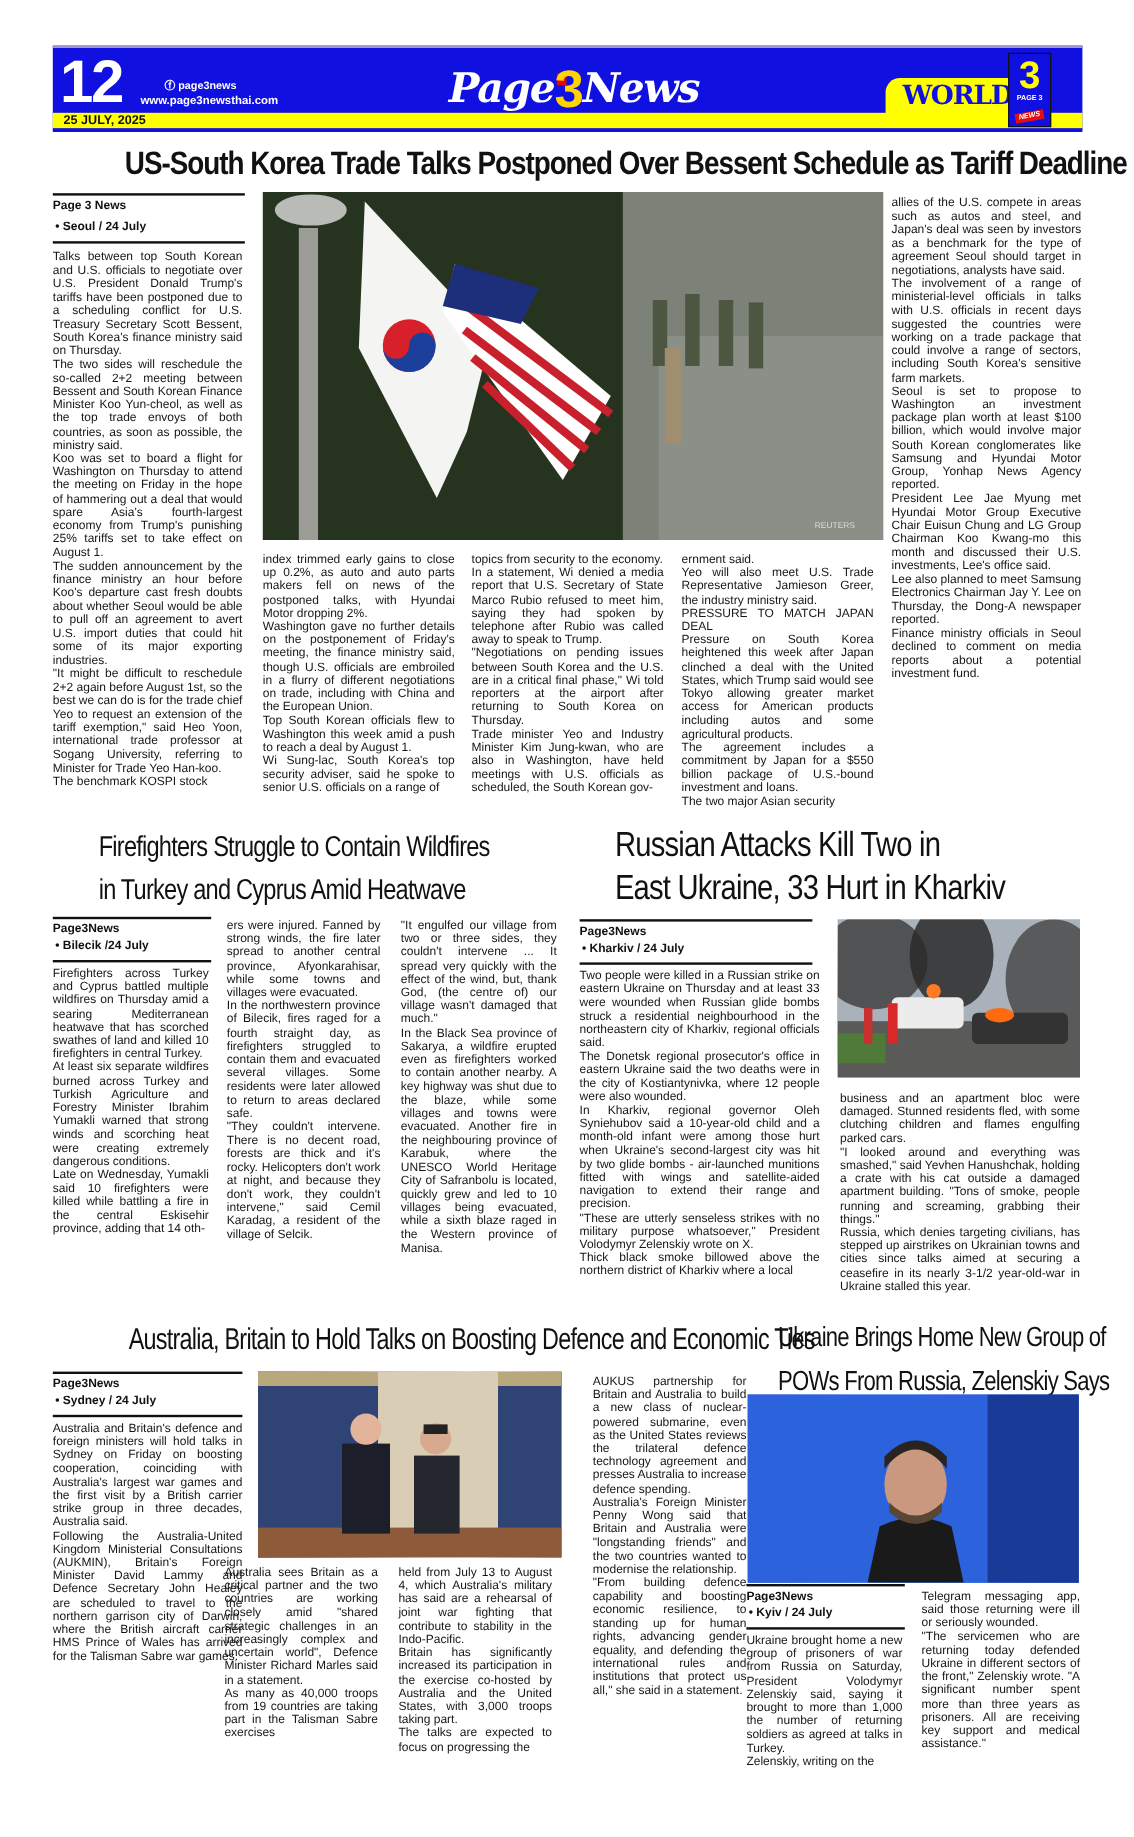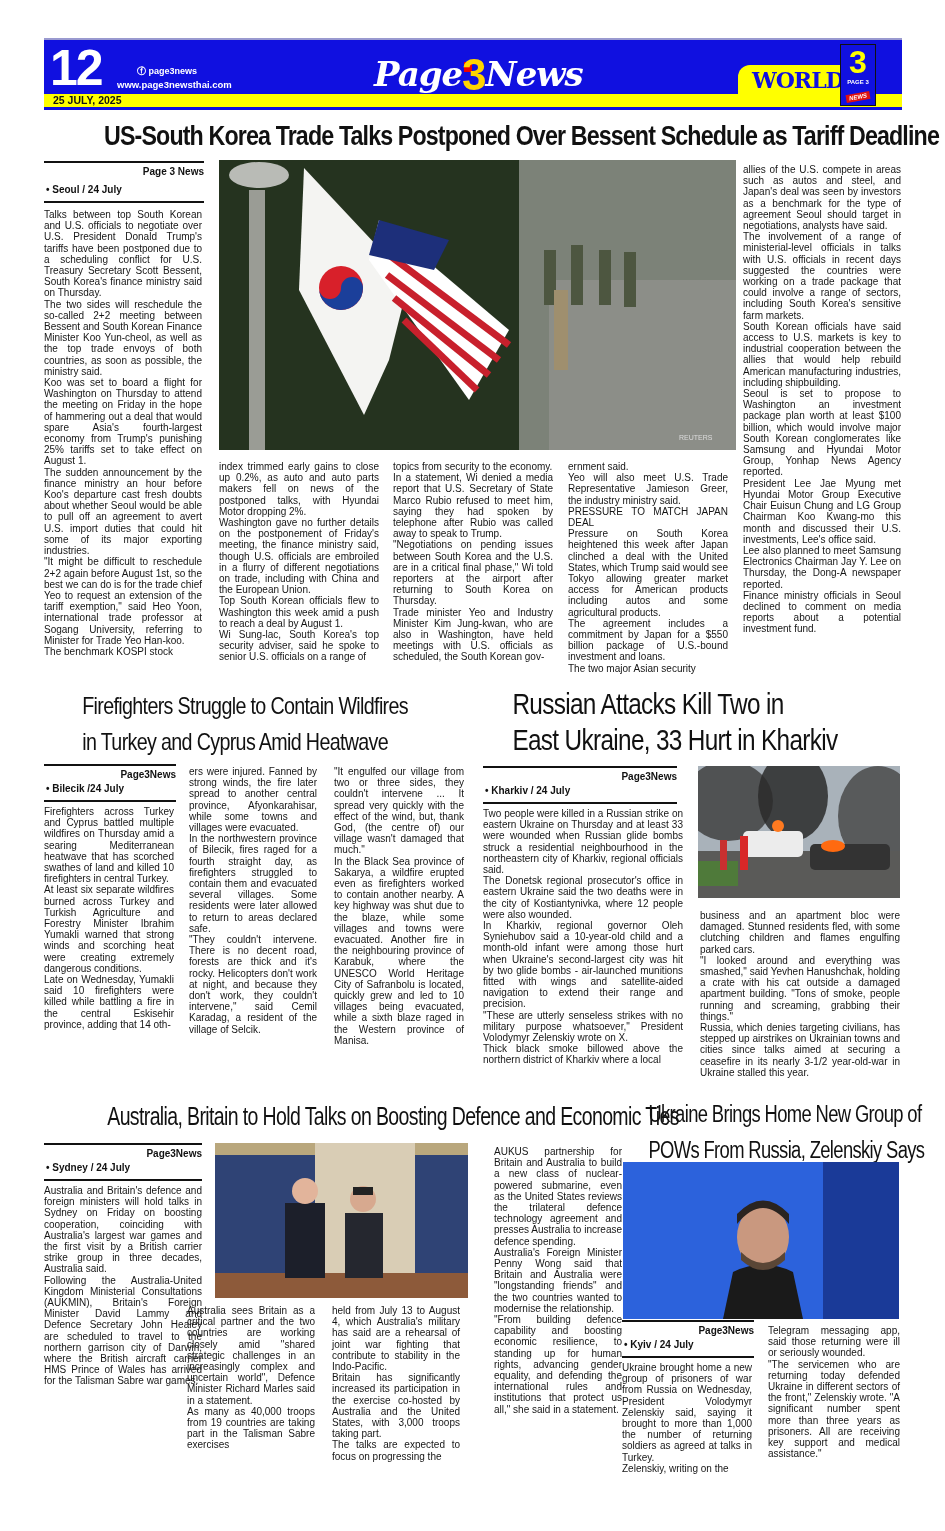--- a/index.html
+++ b/index.html
@@ -23,21 +23,21 @@
   .badge .big3 { font-size: 32px; font-weight: bold; color: #ffff00; line-height: 34px; }
   .badge .p3 { font-size: 6px; color: #fff; font-weight: bold; }
   .badge .nw { display:inline-block; background:#e01010; color:#fff; font-size:6px; font-style: italic; font-weight:bold; padding: 1px 3px; transform: rotate(-10deg); }
 
   
   .h1 { left: 44px; top: 114px; width: 858px; text-align: center; font-family: "Liberation Sans", sans-serif; font-weight: bold; font-size: 27px; letter-spacing: -1px; transform: scaleX(0.86); transform-origin: center; line-height: 44px; white-space: nowrap; }
   .h2 { font-family: "Liberation Sans", sans-serif; font-weight: normal; letter-spacing: -0.8px; line-height: 36px; white-space: nowrap; }
 
   
   .byline { border-top: 2px solid #111; border-bottom: 2px solid #111; font-weight: bold; font-size: 10px; padding: 2px 0 4px 0; }
-  .byline .src { text-align: right; line-height: 14px; }
+  .byline .src { text-align: left; line-height: 14px; }
   .byline .loc { padding-left: 2px; line-height: 14px; }
 
   
   .col { font-family: "Liberation Sans", sans-serif; font-size: 10px; line-height: 11.2px; text-align: justify; color: #151515; }
   .col p { margin: 0; }
 
   
   .img { overflow: hidden; }
   .photo-flags { left: 219px; top: 160px; width: 517px; height: 290px; background: linear-gradient(90deg, #1e2a1a 0%, #2a3a22 40%, #6b7564 60%, #8d9187 80%, #4b5a3c 100%); }
   .photo-fire { left: 698px; top: 766px; width: 202px; height: 132px; background: linear-gradient(180deg, #c7d0d7 0%, #6f777d 40%, #4b4b4b 70%, #7b7b70 100%); }
@@ -125,21 +125,20 @@
   <p>ernment said.</p>
   <p>Yeo will also meet U.S. Trade Representative Jamieson Greer, the industry ministry said.</p>
   <p>PRESSURE TO MATCH JAPAN DEAL</p>
   <p>Pressure on South Korea heightened this week after Japan clinched a deal with the United States, which Trump said would see Tokyo allowing greater market access for American products including autos and some agricultural products.</p>
   <p>The agreement includes a commitment by Japan for a $550 billion package of U.S.-bound investment and loans.</p>
   <p>The two major Asian security</p>
 </div>
 <div class="abs col" style="left:743px; top:164px; width:158px;">
   <p>allies of the U.S. compete in areas such as autos and steel, and Japan's deal was seen by investors as a benchmark for the type of agreement Seoul should target in negotiations, analysts have said.</p>
   <p>The involvement of a range of ministerial-level officials in talks with U.S. officials in recent days suggested the countries were working on a trade package that could involve a range of sectors, including South Korea's sensitive farm markets.</p>
-  <p>South Korean officials have said access to U.S. markets is key to industrial cooperation between the allies that would help rebuild American manufacturing industries, including shipbuilding.</p>
   <p>Seoul is set to propose to Washington an investment package plan worth at least $100 billion, which would involve major South Korean conglomerates like Samsung and Hyundai Motor Group, Yonhap News Agency reported.</p>
   <p>President Lee Jae Myung met Hyundai Motor Group Executive Chair Euisun Chung and LG Group Chairman Koo Kwang-mo this month and discussed their U.S. investments, Lee's office said.</p>
   <p>Lee also planned to meet Samsung Electronics Chairman Jay Y. Lee on Thursday, the Dong-A newspaper reported.</p>
   <p>Finance ministry officials in Seoul declined to comment on media reports about a potential investment fund.</p>
 </div>
 
 <div class="abs h2" style="left:44px; top:688px; width:425px; font-size:24px;">
   <div style="transform:scaleX(0.82);">Firefighters Struggle to Contain Wildfires</div>
   <div style="transform:scaleX(0.82);">in Turkey and Cyprus Amid Heatwave</div>
 </div>
@@ -250,19 +249,19 @@
     <ellipse cx="140" cy="75" rx="26" ry="32" fill="#c9987f"></ellipse>
     <path d="M114,62 Q140,30 166,62 L166,52 Q140,25 114,52 Z" fill="#2a2420"></path>
     <path d="M118,90 Q140,112 162,90 L162,98 Q140,118 118,98 Z" fill="#5a4636"></path>
   </svg>
 </div>
 <div class="abs byline" style="left:622px; top:1320px; width:132px;">
   <div class="src">Page3News</div>
   <div class="loc">• Kyiv / 24 July</div>
 </div>
 <div class="abs col" style="left:622px; top:1362px; width:130px;">
-  <p>Ukraine brought home a new group of prisoners of war from Russia on Wednesday, President Volodymyr Zelenskiy said, saying it brought to more than 1,000 the number of returning soldiers as agreed at talks in Turkey.</p>
+  <p>Ukraine brought home a new group of prisoners of war from Russia on Saturday, President Volodymyr Zelenskiy said, saying it brought to more than 1,000 the number of returning soldiers as agreed at talks in Turkey.</p>
   <p>Zelenskiy, writing on the</p>
 </div>
 <div class="abs col" style="left:768px; top:1325px; width:132px;">
   <p>Telegram messaging app, said those returning were ill or seriously wounded.</p>
   <p>"The servicemen who are returning today defended Ukraine in different sectors of the front," Zelenskiy wrote. "A significant number spent more than three years as prisoners. All are receiving key support and medical assistance."</p>
 </div>
 
 </body></html>

